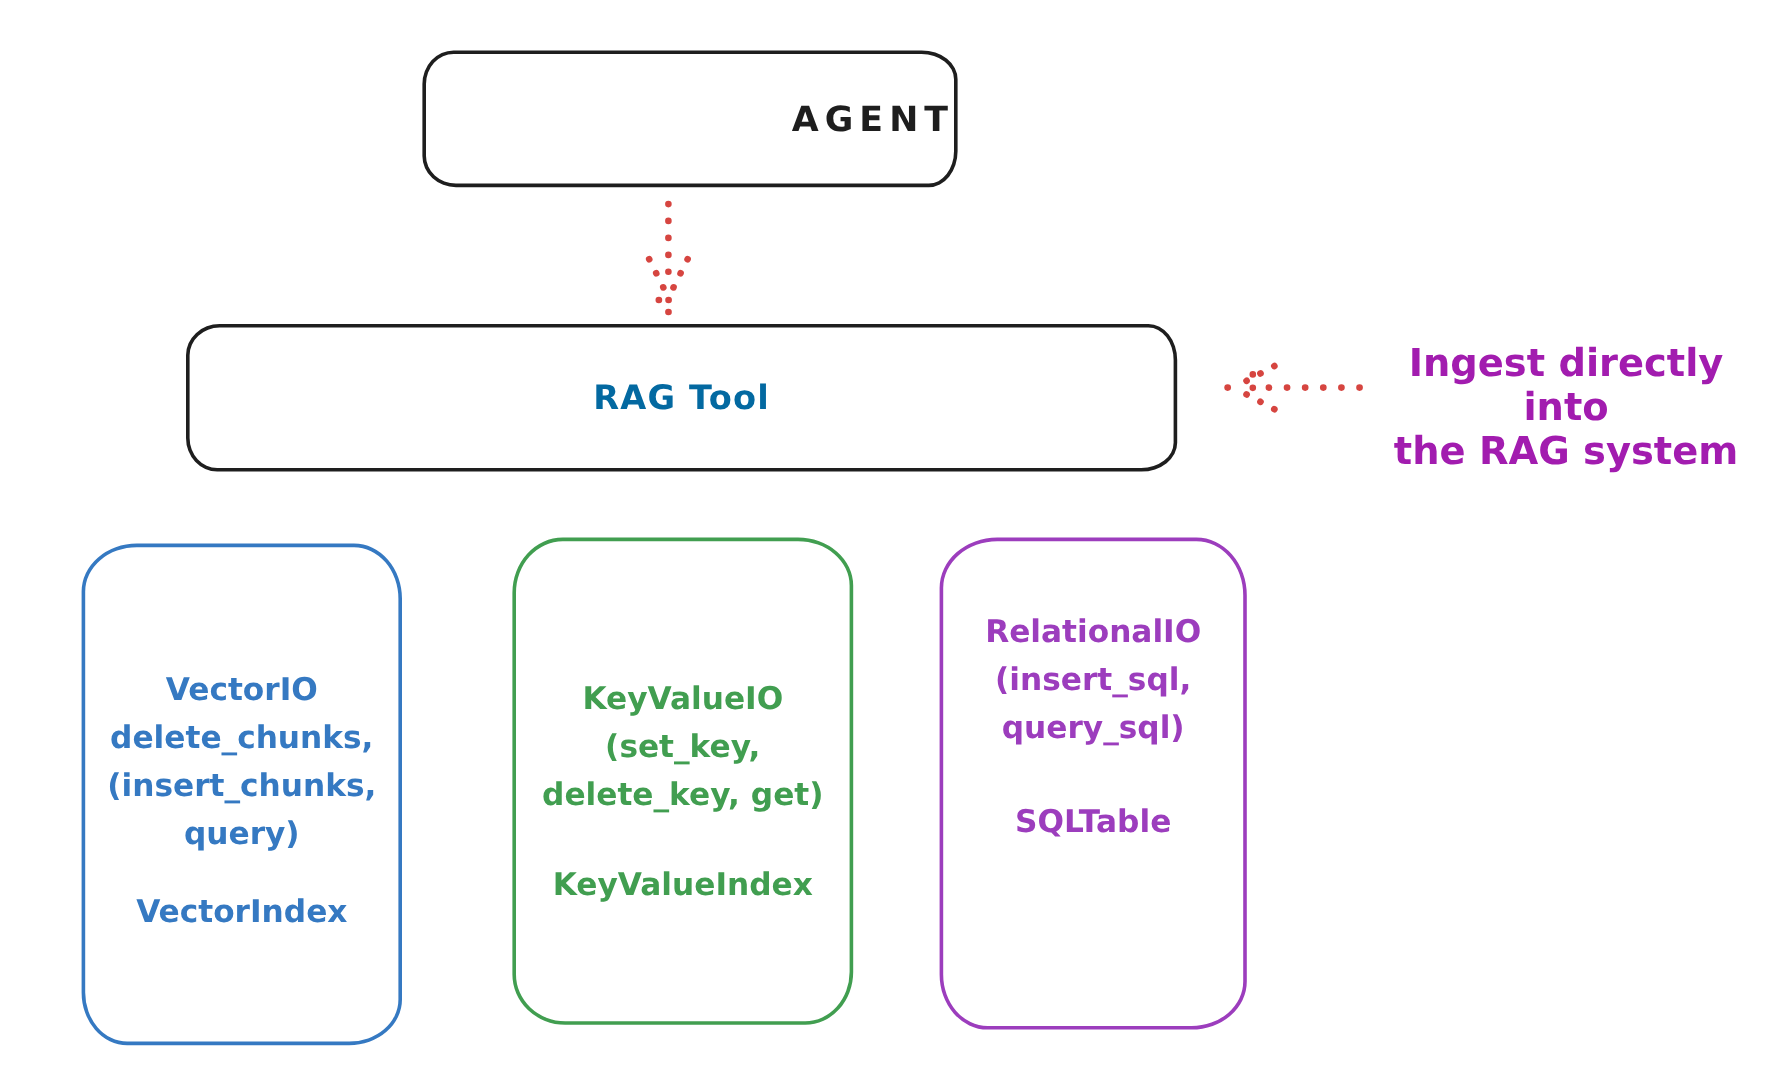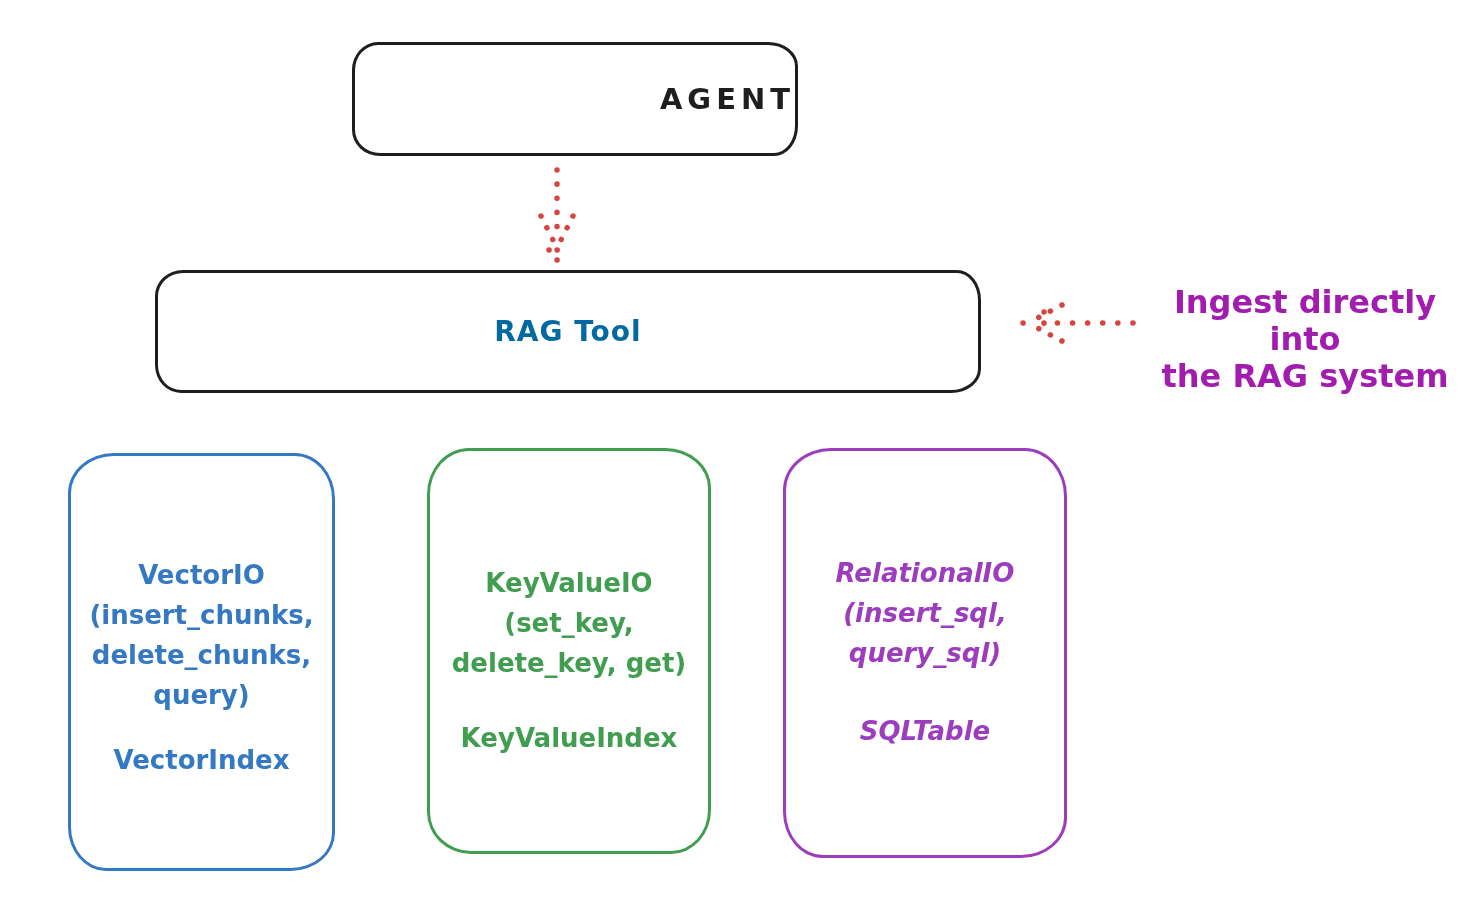--- a/index.html
+++ b/index.html
@@ -83,26 +83,25 @@
     left: 427px; top: 448px;
     width: 284px; height: 406px;
     border: 3.5px solid #419e50;
     border-radius: 42px 46px 40px 44px / 46px 40px 44px 42px;
     color: #419e50;
     padding-top: 112px;
   }
   .backend-green .index-label { margin-top: 35px; }
   .backend-purple {
     left: 783px; top: 448px;
-    width: 284px; height: 410px;
+    width: 256px; height: 410px;
     border: 3.5px solid #9c3dbd;
     border-radius: 48px 42px 46px 40px / 42px 48px 40px 46px;
     color: #9c3dbd;
-    padding-top: 102px;
-    font-style: italic;
+    padding-top: 56px;
   }
   .backend-purple .index-label { margin-top: 38px; }
   .annotation-text {
     position: absolute;
     left: 1135px; top: 284px;
     width: 340px;
     text-align: center;
     color: #a21caf;
     font-size: 32px;
     font-weight: 700;
@@ -148,22 +147,22 @@
     </g>
   </svg>
 
   <div class="annotation-text">
     <div>Ingest directly into</div>
     <div>the RAG system</div>
   </div>
 
   <div class="backend backend-blue">
     <div class="line">VectorIO</div>
+    <div class="line">delete_chunks,</div>
     <div class="line">(insert_chunks,</div>
-    <div class="line">delete_chunks,</div>
     <div class="line">query)</div>
     <div class="index-label">VectorIndex</div>
   </div>
 
   <div class="backend backend-green">
     <div class="line">KeyValueIO</div>
     <div class="line">(set_key,</div>
     <div class="line">delete_key, get)</div>
     <div class="index-label">KeyValueIndex</div>
   </div>

